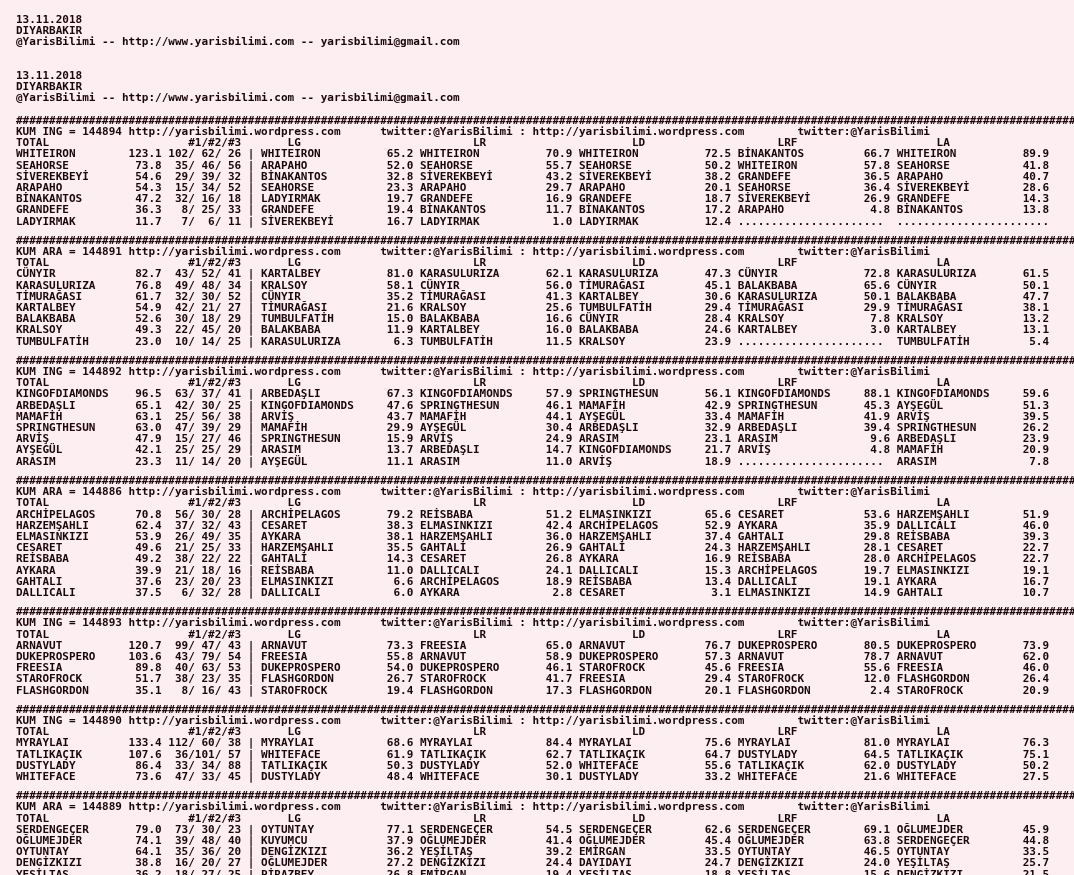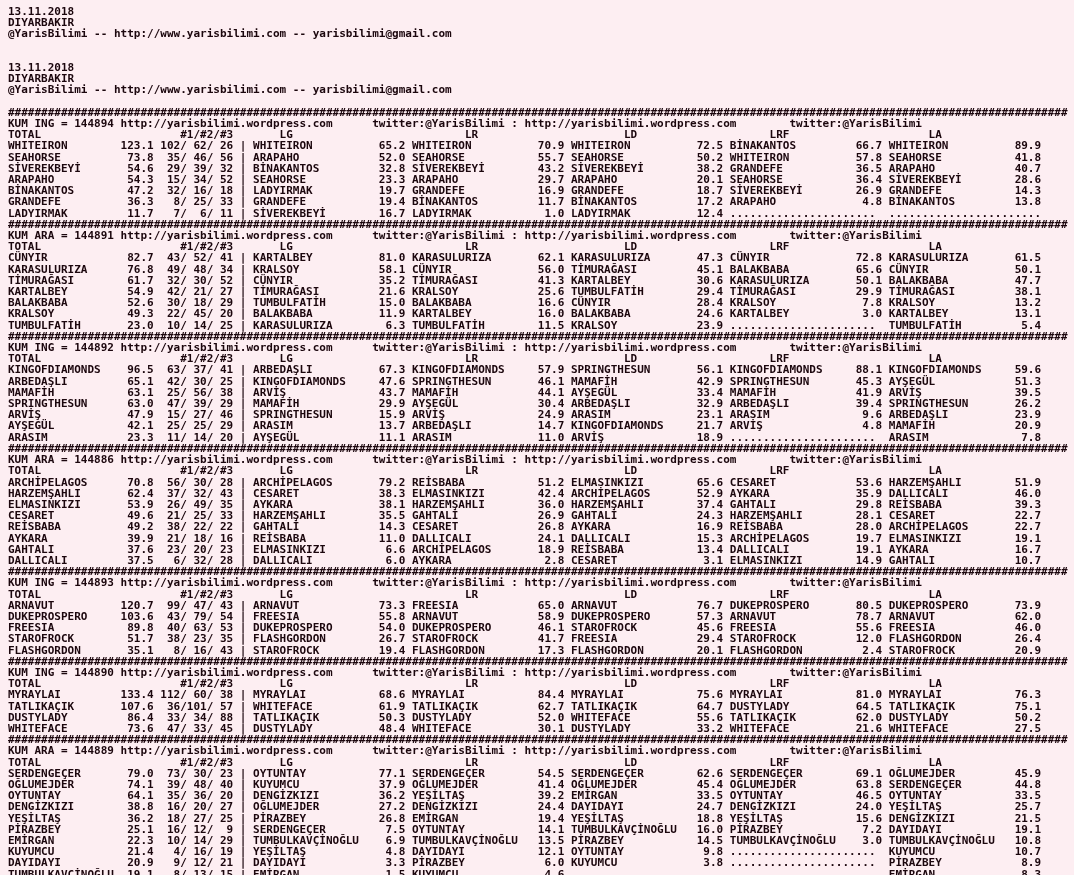--- a/index.html
+++ b/index.html
@@ -3,21 +3,21 @@
 <meta charset="utf-8">
 <style>
   html,body{margin:0;padding:0;}
   body{
     width:1074px;height:875px;overflow:hidden;
     background:#fdeef2;
     font-family:"DejaVu Sans Mono","Liberation Mono",monospace;
   }
   .page{padding:6px 0 0 8px;}
   pre{
-    margin:0;
+    margin:8px;
     font-family:"DejaVu Sans Mono","Liberation Mono",monospace;
     font-size:11px;line-height:11.2px;font-weight:700;
     color:#1b060d;white-space:pre;
   }
   pre.masthead-1{margin-bottom:22.4px;}
   pre.masthead-2{margin-bottom:11.2px;}
 </style>
 </head>
 <body>
 

